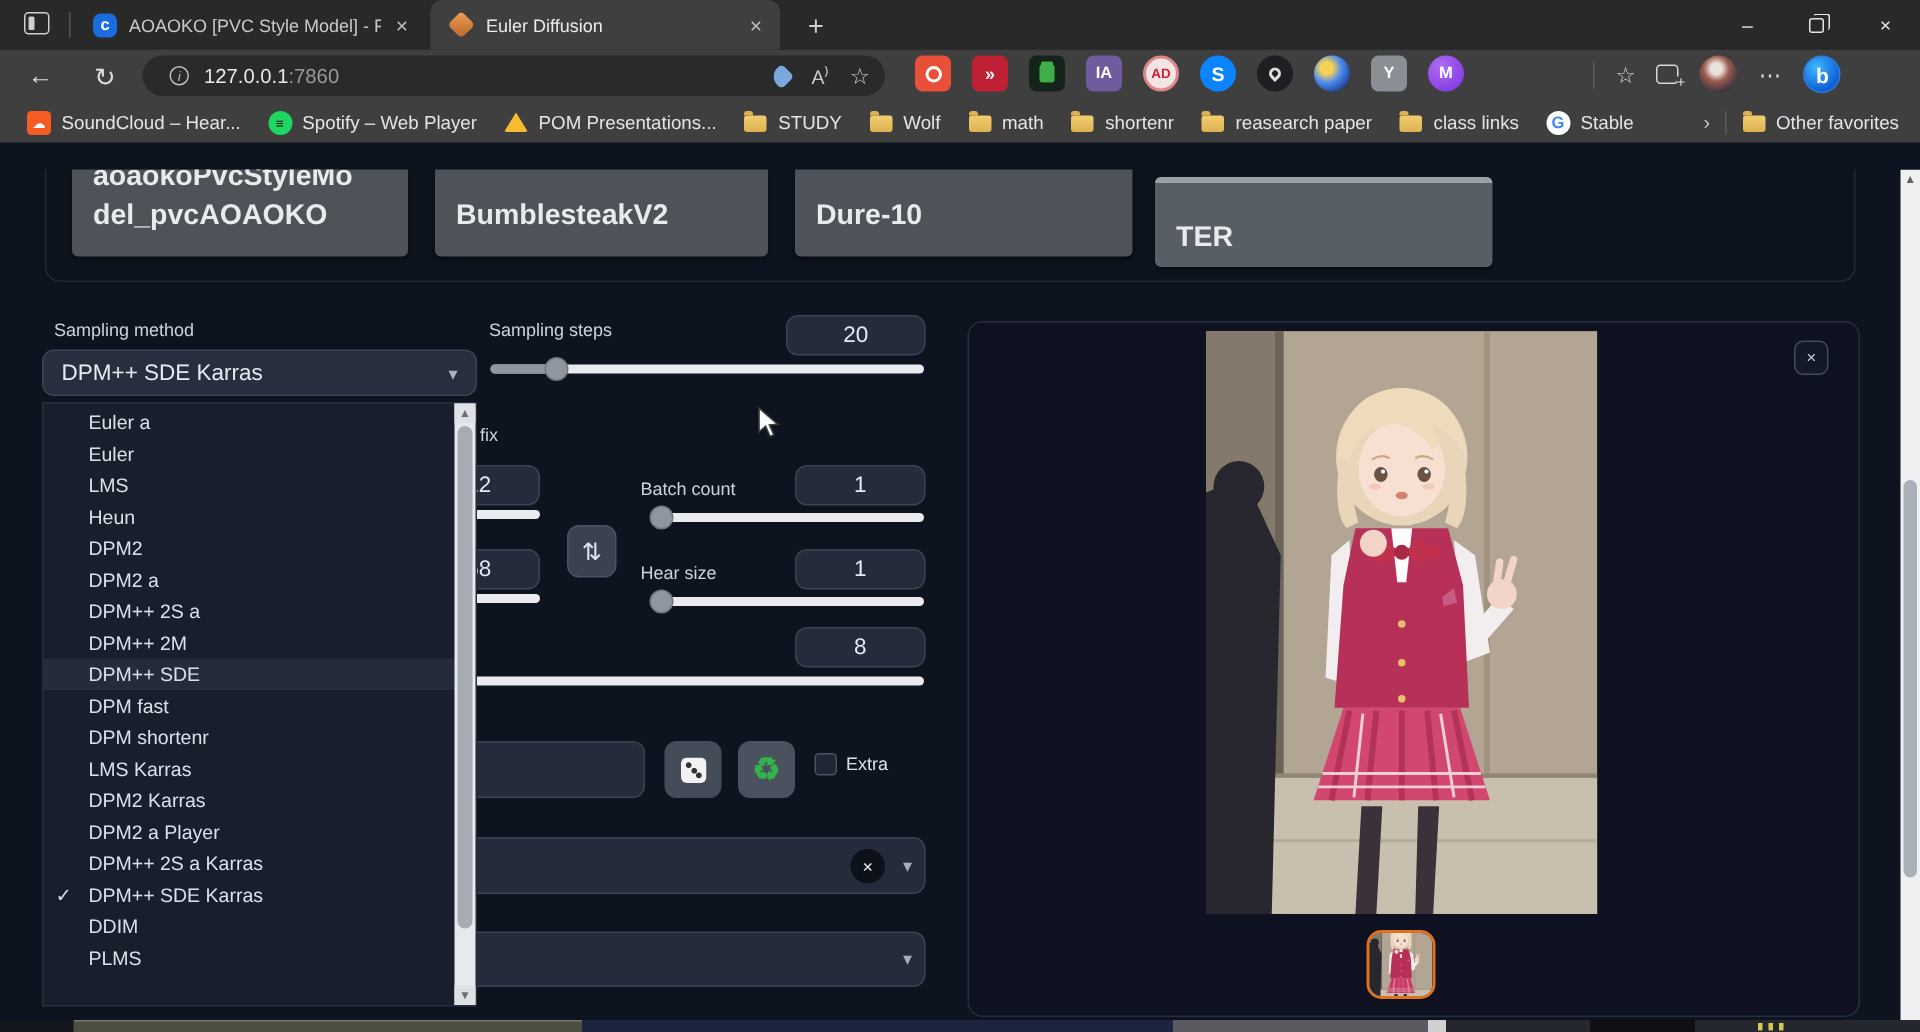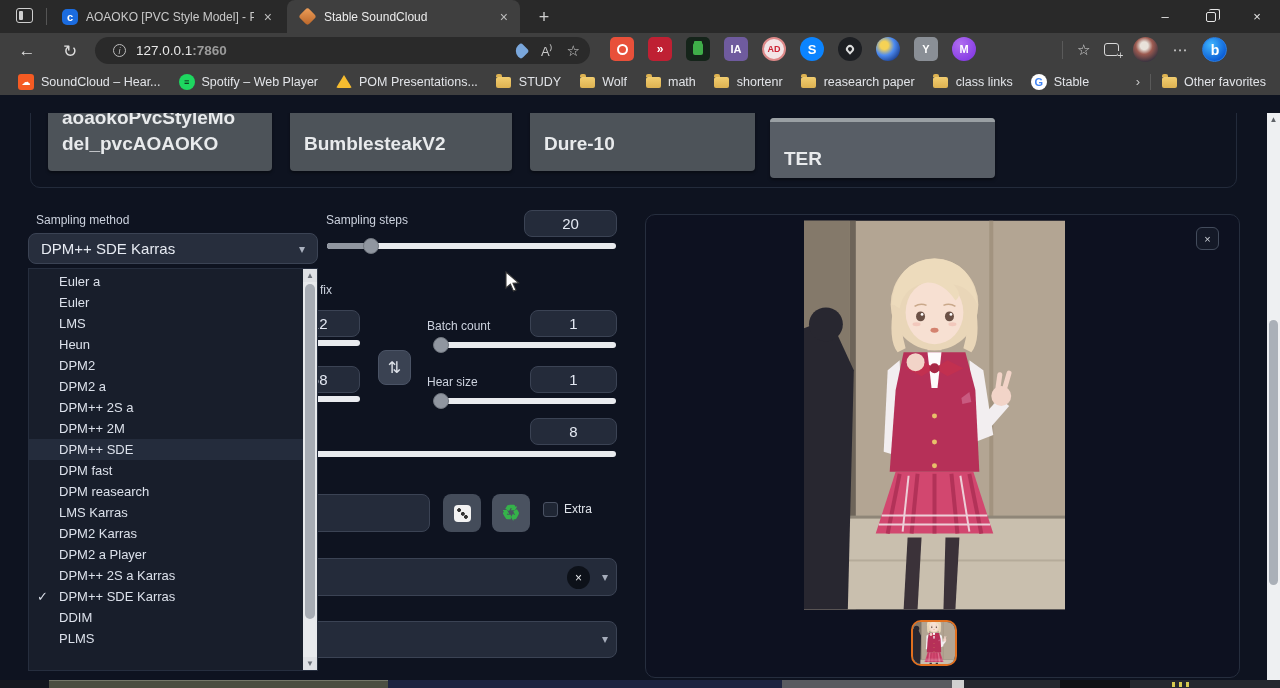--- a/index.html
+++ b/index.html
@@ -22,21 +22,21 @@
   .newtab { position:absolute; left:531px; top:4px; width:26px; height:26px; color:#cfcfcf; font-size:18px; display:flex; align-items:center; justify-content:center; }
   .win-controls { position:absolute; right:0; top:0; height:33px; display:flex; }
   .wc { width:46px; height:33px; display:flex; align-items:center; justify-content:center; color:#e6e6e6; font-size:13px; }
   .wc .restore { width:10px; height:10px; border:1.2px solid #e6e6e6; border-radius:2px; position:relative; }
   .wc .restore::before { content:""; position:absolute; left:2px; top:-4px; width:10px; height:10px; border:1.2px solid #e6e6e6; border-left:none; border-bottom:none; border-radius:2px; }
 
   .toolbar { position:absolute; left:0; top:33px; width:1280px; height:35px; background:#3f3f3f; }
   .nav-ico { position:absolute; top:5px; width:26px; height:26px; color:#dddddd; font-size:17px; display:flex; align-items:center; justify-content:center; }
   .addr { position:absolute; left:95px; top:4px; width:495px; height:27px; background:#2a2a2a; border-radius:14px; display:flex; align-items:center; color:#e8e8e8; font-size:13.5px; padding:0 10px; }
   .info-ico { width:13px; height:13px; border:1.2px solid #bdbdbd; border-radius:50%; color:#bdbdbd; font-size:9px; display:flex; align-items:center; justify-content:center; margin:0 10px 0 8px; font-style:italic; flex:0 0 13px; }
-  .addr .port { color:#9a9a9a;font-weight:bold; }
+  .addr .port { color:#9a9a9a; }
   .addr-right { margin-left:auto; display:flex; align-items:center; gap:14px; }
   .tag-ico { width:12px; height:12px; background:#7aa7dc; border-radius:3px 3px 3px 8px; transform:rotate(45deg); }
   .aloud-ico { color:#c9c9c9; font-size:13px; }
   .star-ico { color:#cfcfcf; font-size:15px; }
   .ext-row { position:absolute; top:4px; display:flex; gap:14px; align-items:center; }
   .ext { width:24px; height:24px; border-radius:5px; display:flex; align-items:center; justify-content:center; font-size:11px; font-weight:bold; color:#fff; }
   .ext-o { background:#e8503a; } .ext-o span{ border:2px solid #fff; border-radius:50%; width:11px; height:11px; display:block; }
   .ext-ff { background:#bf2033; font-size:12px; }
   .ext-trash { background:#15241a; } .ext-trash span{ width:10px; height:12px; background:#3fae49; border-radius:2px; box-shadow:0 -3px 0 -1px #3fae49; display:block; }
   .ext-ia { background:#6f5b9e; }
@@ -191,21 +191,21 @@
   <div class="tabstrip" data-interactable="false">
     <div class="ws-icon" data-interactable="true"></div>
     <div class="ts-sep" data-interactable="false"></div>
     <div class="tab inactive" data-interactable="true">
       <div class="fav-civitai" data-interactable="false">c</div>
       <div class="tab-title" data-interactable="false">AOAOKO [PVC Style Model] - PV</div>
       <div class="tab-close" data-interactable="true">×</div>
     </div>
     <div class="tab active" data-interactable="true">
       <div class="fav-sd" data-interactable="false"></div>
-      <div class="tab-title" data-interactable="false">Stable SoundCloud</div>
+      <div class="tab-title" data-interactable="false">Euler Diffusion</div>
       <div class="tab-close" data-interactable="true">×</div>
     </div>
     <div class="newtab" data-interactable="true">+</div>
     <div class="win-controls" data-interactable="false">
       <div class="wc" data-interactable="true">–</div>
       <div class="wc" data-interactable="true">
           <span class="restore"></span>
         </div>
       <div class="wc" data-interactable="true">×</div>
     </div>
@@ -430,21 +430,21 @@
           <div class="dd-item" data-interactable="true">
             <span class="dd-check"></span><span>DPM++ 2M</span>
           </div>
           <div class="dd-item hover" data-interactable="true">
             <span class="dd-check"></span><span>DPM++ SDE</span>
           </div>
           <div class="dd-item" data-interactable="true">
             <span class="dd-check"></span><span>DPM fast</span>
           </div>
           <div class="dd-item" data-interactable="true">
-            <span class="dd-check"></span><span>DPM reasearch</span>
+            <span class="dd-check"></span><span>DPM shortenr</span>
           </div>
           <div class="dd-item" data-interactable="true">
             <span class="dd-check"></span><span>LMS Karras</span>
           </div>
           <div class="dd-item" data-interactable="true">
             <span class="dd-check"></span><span>DPM2 Karras</span>
           </div>
           <div class="dd-item" data-interactable="true">
             <span class="dd-check"></span><span>DPM2 a Player</span>
           </div>

